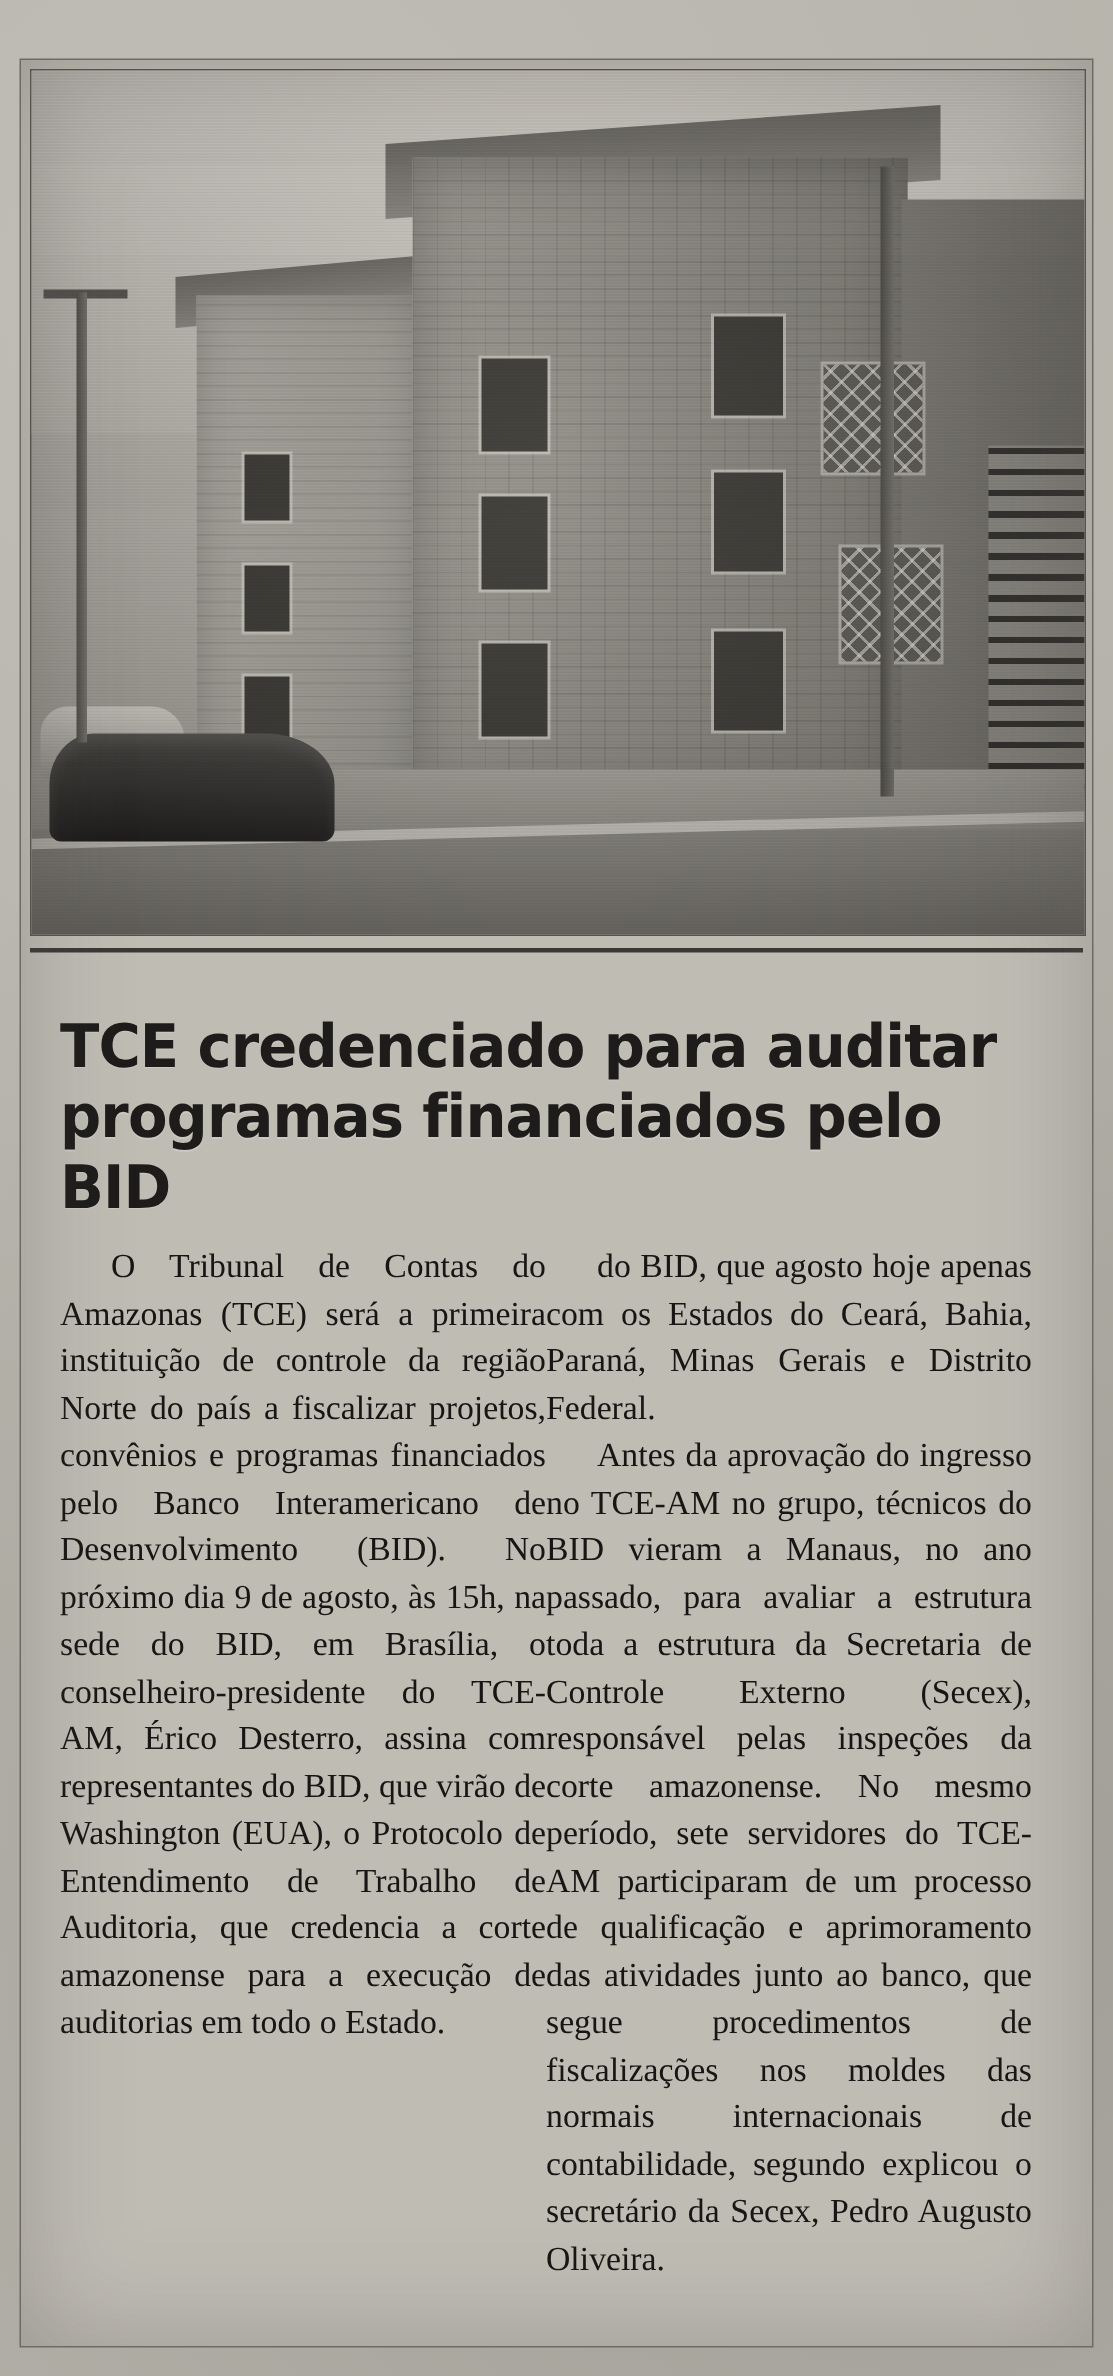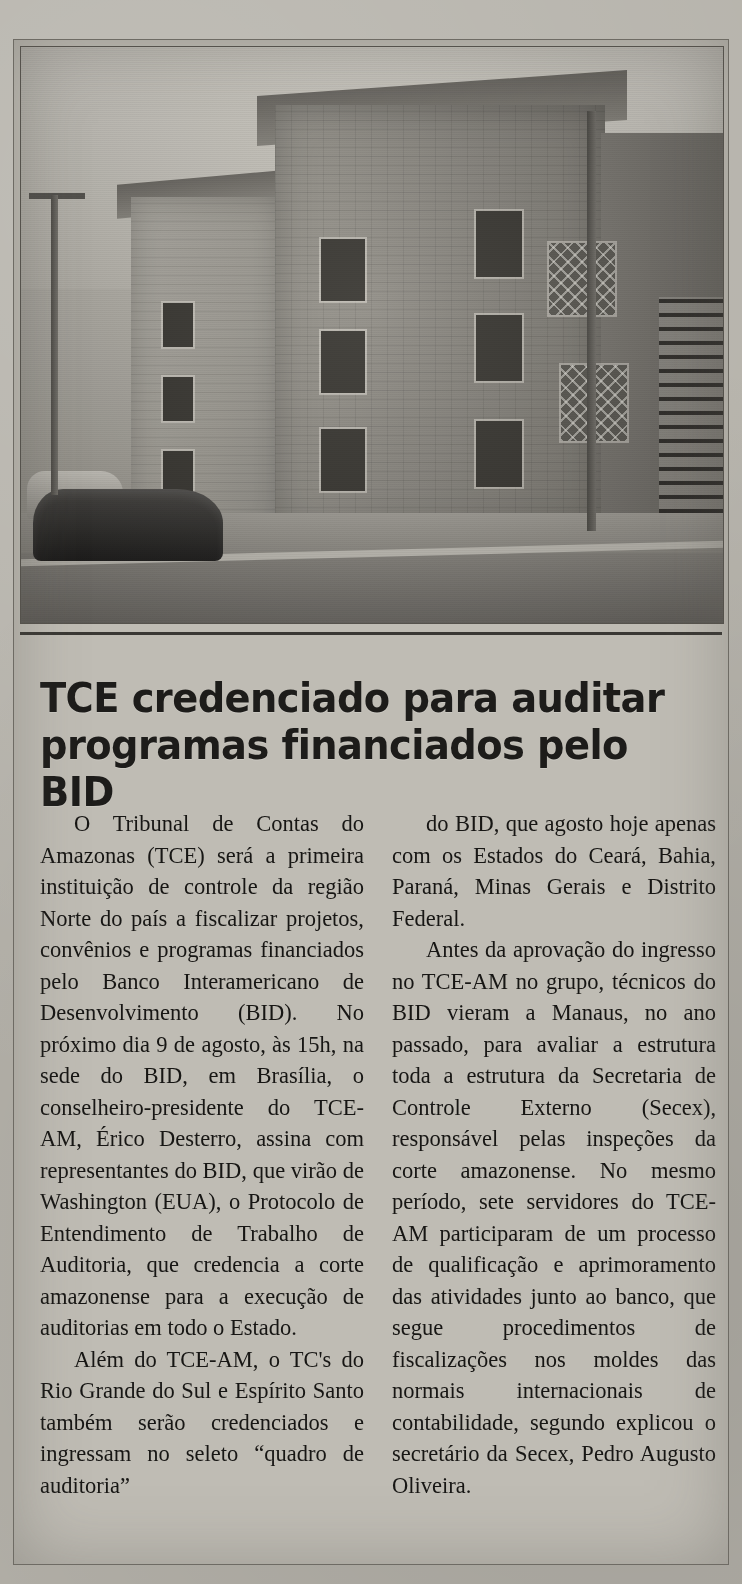--- a/index.html
+++ b/index.html
@@ -211,24 +211,23 @@
     color: #1d1c1a;
     transform: scaleX(0.96);
     transform-origin: left top;
     text-shadow: 0 1px 0 rgba(255,255,255,0.18);
   }
   .headline .l2 { display:block; }
   
   .cols {
     position: absolute;
     left: 26px;
-    top: 768px;
+    top: 788px;
     width: 676px;
     display: flex;
-    gap: 28px;
   }
   .col {
     width: 324px;
     font-size: 22.5px;
     line-height: 31.5px;
     color: #171614;
     text-align: justify;
     text-justify: inter-word;
     hyphens: manual;
   }
@@ -307,21 +306,20 @@
 
 
     <h1 class="headline">
       <span>TCE credenciado para auditar</span>
       <span class="l2">programas financiados pelo BID</span>
     </h1>
 
     <div class="cols">
       <div class="col">
         <p>O Tribunal de Contas do Amazonas (TCE) será a primeira instituição de controle da região Norte do país a fiscalizar projetos, convênios e programas financiados pelo Banco Interamericano de Desenvolvimento (BID). No próximo dia 9 de agosto, às 15h, na sede do BID, em Brasília, o conselheiro-presidente do TCE-AM, Érico Desterro, assina com representantes do BID, que virão de Washington (EUA), o Protocolo de Entendimento de Trabalho de Auditoria, que credencia a corte amazonense para a execução de auditorias em todo o Estado.</p>
-        <p>Além do TCE-AM, o TC's do Rio Grande do Sul e Espírito Santo também serão credenciados e ingressam no seleto “quadro de auditoria”</p>
       </div>
       <div class="col">
         <p>do BID, que agosto hoje apenas com os Estados do Ceará, Bahia, Paraná, Minas Gerais e Distrito Federal.</p>
         <p>Antes da aprovação do ingresso no TCE-AM no grupo, técnicos do BID vieram a Manaus, no ano passado, para avaliar a estrutura toda a estrutura da Secretaria de Controle Externo (Secex), responsável pelas inspeções da corte amazonense. No mesmo período, sete servidores do TCE-AM participaram de um processo de qualificação e aprimoramento das atividades junto ao banco, que segue procedimentos de fiscalizações nos moldes das normais internacionais de contabilidade, segundo explicou o secretário da Secex, Pedro Augusto Oliveira.</p>
       </div>
     </div>
 
     <div class="edge-shadow"></div>
   </div>
 </div>

